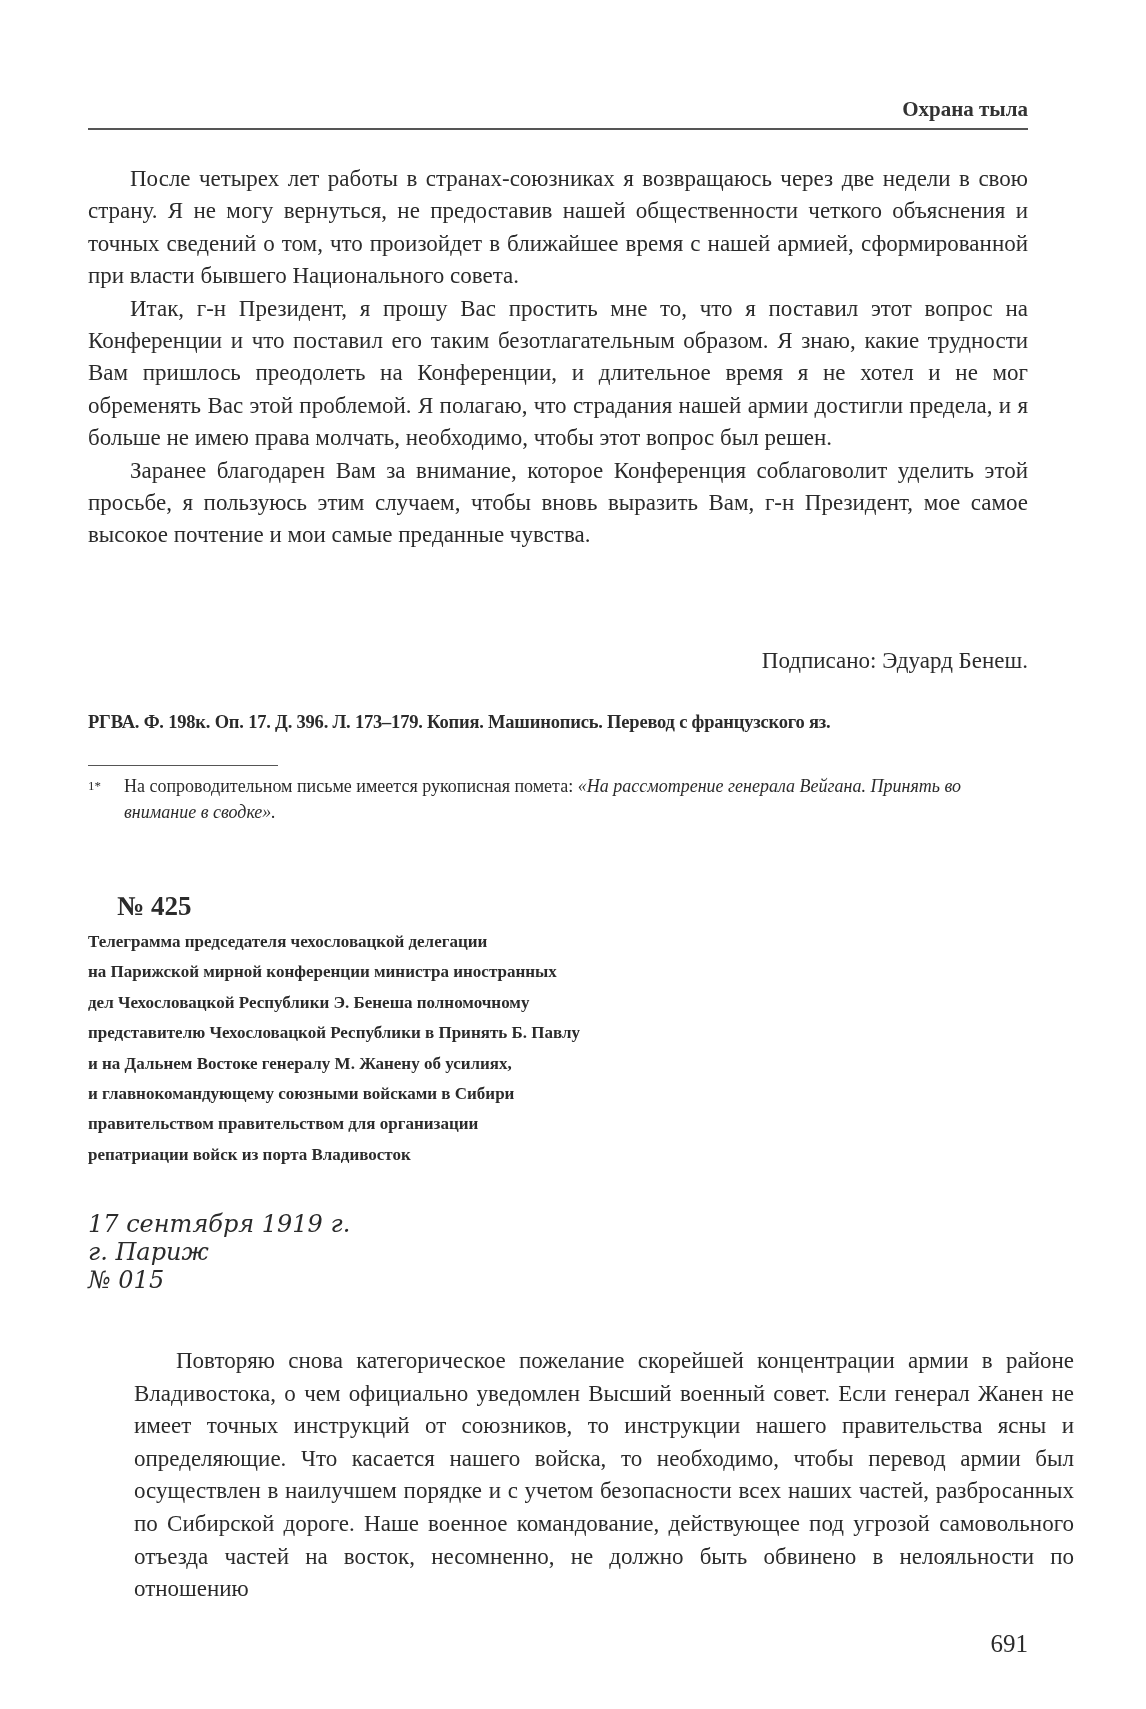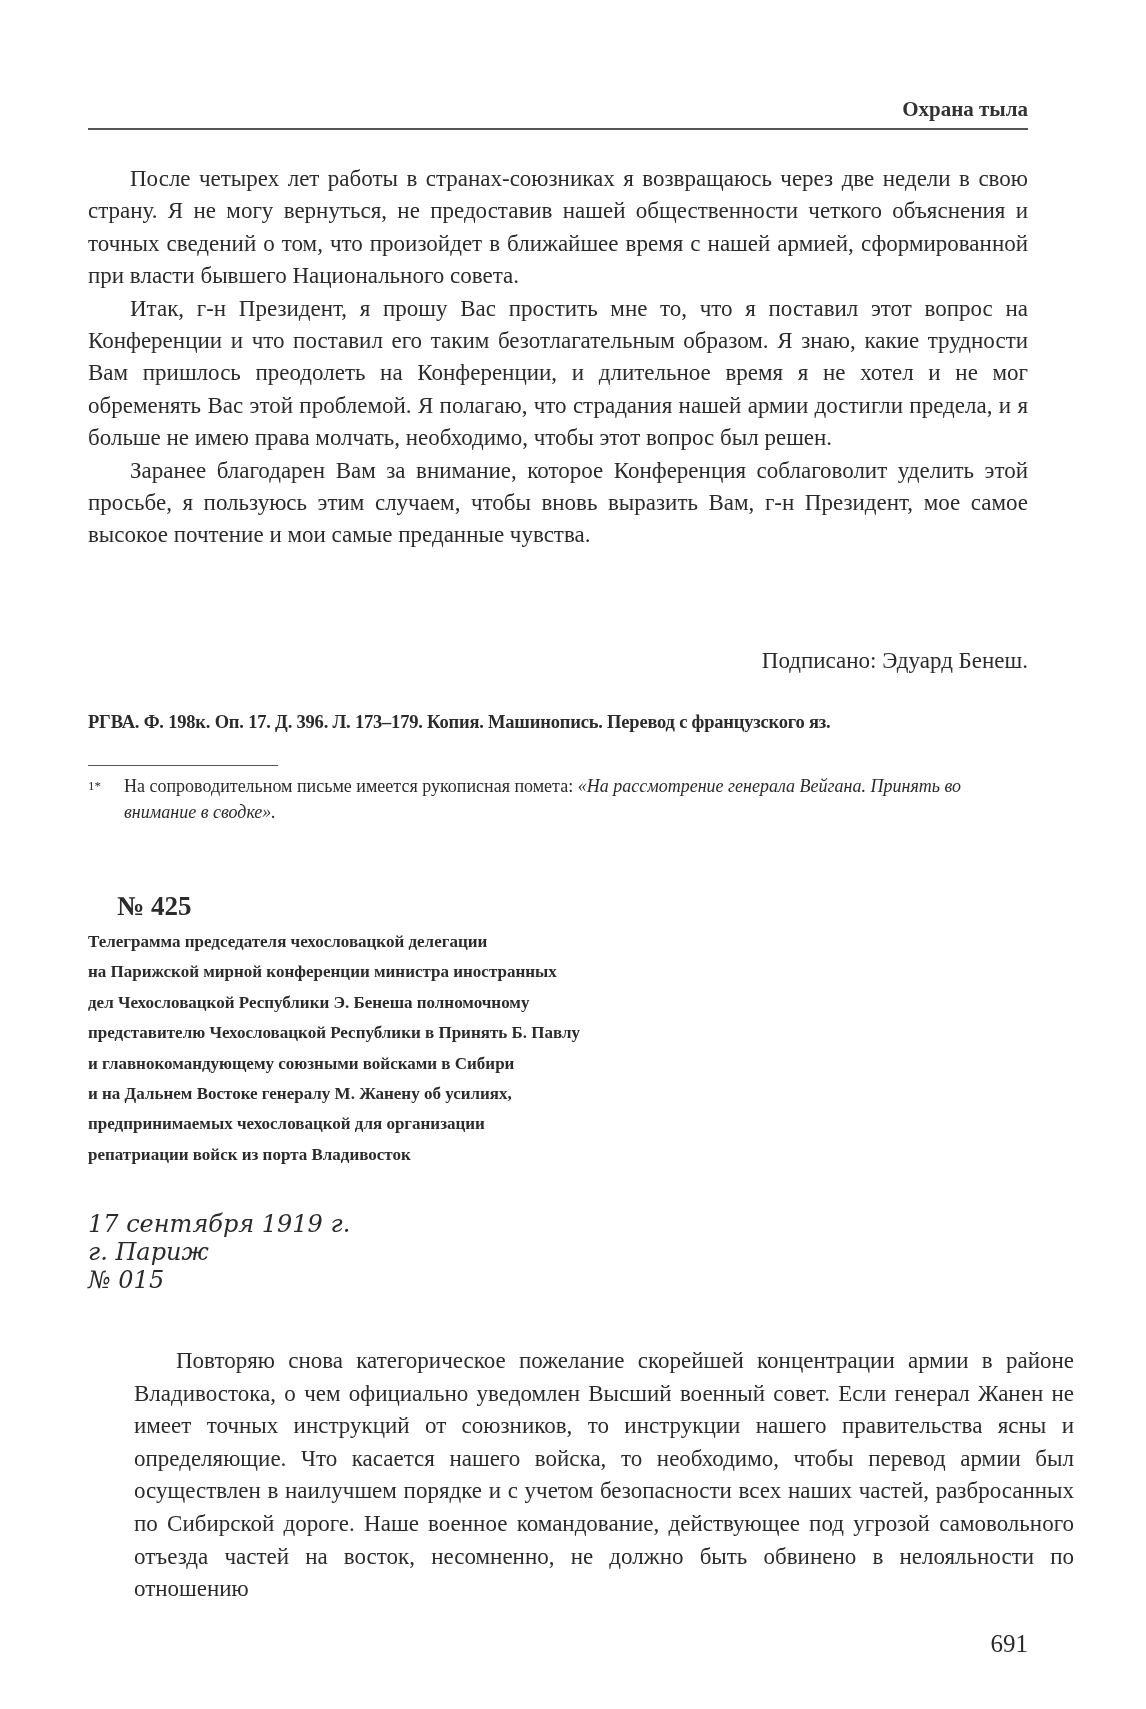--- a/index.html
+++ b/index.html
@@ -50,23 +50,23 @@
     <span class="mark">1*</span>
     <div class="fn-text"><span>На сопроводительном письме имеется рукописная помета: </span><i>«На рассмотрение генерала Вейгана. Принять во внимание в сводке».</i></div>
   </div>
 
   <div class="doc-number">№ 425</div>
   <div class="doc-title">
     <div>Телеграмма председателя чехословацкой делегации</div>
     <div>на Парижской мирной конференции министра иностранных</div>
     <div>дел Чехословацкой Республики Э. Бенеша полномочному</div>
     <div>представителю Чехословацкой Республики в Принять Б. Павлу</div>
+    <div>и на Дальнем Востоке генералу М. Жанену об усилиях,</div>
     <div>и главнокомандующему союзными войсками в Сибири</div>
-    <div>и на Дальнем Востоке генералу М. Жанену об усилиях,</div>
-    <div>предпринимаемых чехословацкой для организации</div>
+    <div>правительством правительством для организации</div>
     <div>репатриации войск из порта Владивосток</div>
   </div>
 
   <div class="meta">
     <div>17 сентября 1919 г.</div>
     <div>г. Париж</div>
     <div>№ 015</div>
   </div>
 
   <div class="body2">

